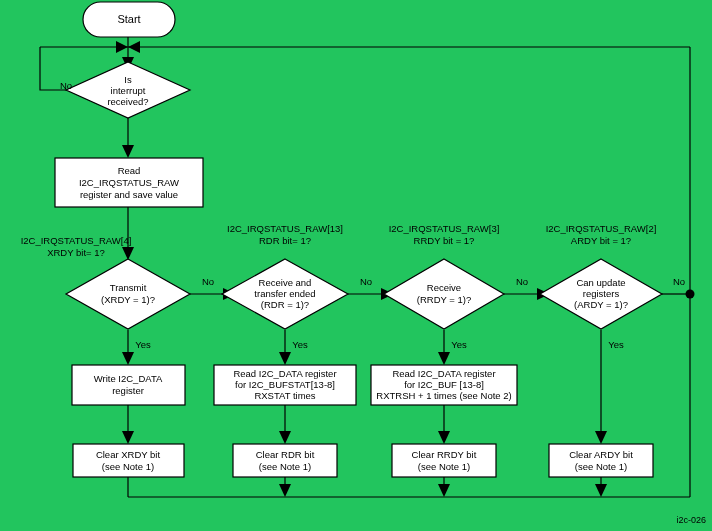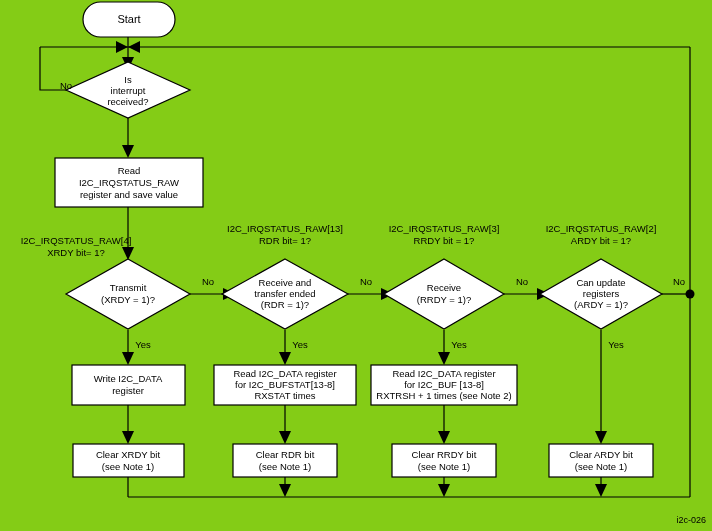--- a/index.html
+++ b/index.html
@@ -4,21 +4,21 @@
 <style>
   html, body {
     margin: 0;
     padding: 0;
     background: #ffffff;
   }
   #canvas {
     position: relative;
     width: 712px;
     height: 531px;
-    background: #84cc16;
+    background: #22c55e;
     font-family: "Liberation Sans", sans-serif;
   }
   svg#flow {
     position: absolute;
     left: 0; top: 0;
     width: 712px;
     height: 531px;
   }
   .shape {
     fill: #ffffff;

